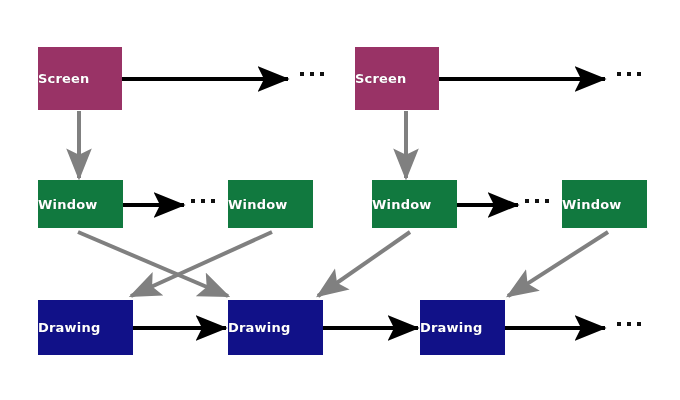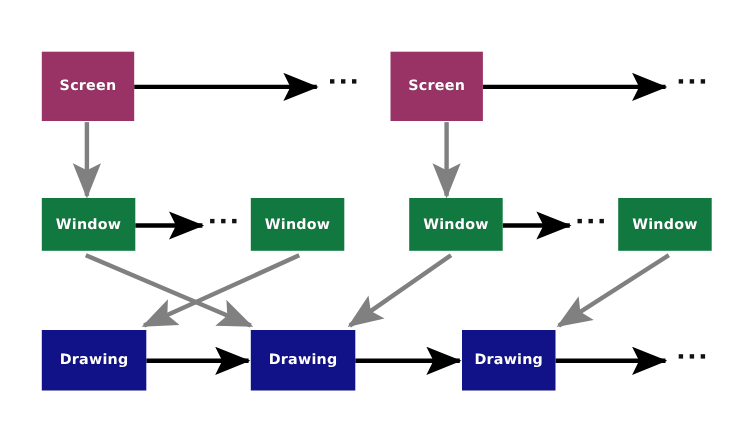--- a/index.html
+++ b/index.html
@@ -22,21 +22,21 @@
     position: absolute;
     left: 0;
     top: 0;
     width: 680px;
     height: 400px;
   }
   .node-box {
     position: absolute;
     display: flex;
     align-items: center;
-    justify-content: center;
+    justify-content: flex-start;
     color: #ffffff;
     font-weight: bold;
     font-size: 13px;
     font-family: "DejaVu Sans", "Liberation Sans", sans-serif;
     letter-spacing: 0.2px;
     box-sizing: border-box;
     z-index: 3;
     user-select: none;
   }
   .node-label {

